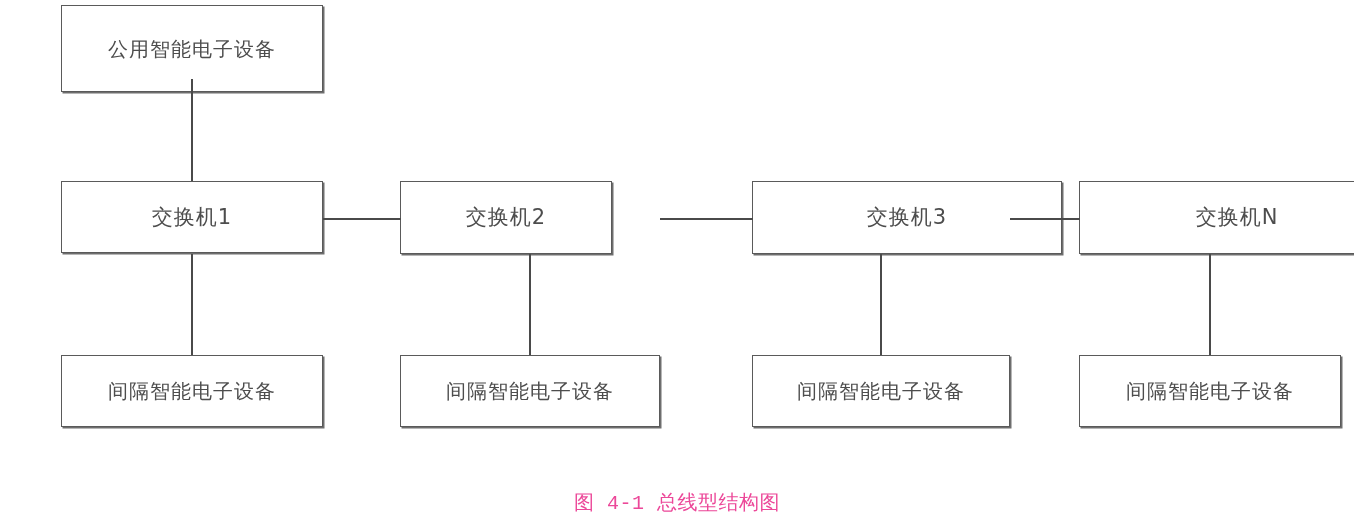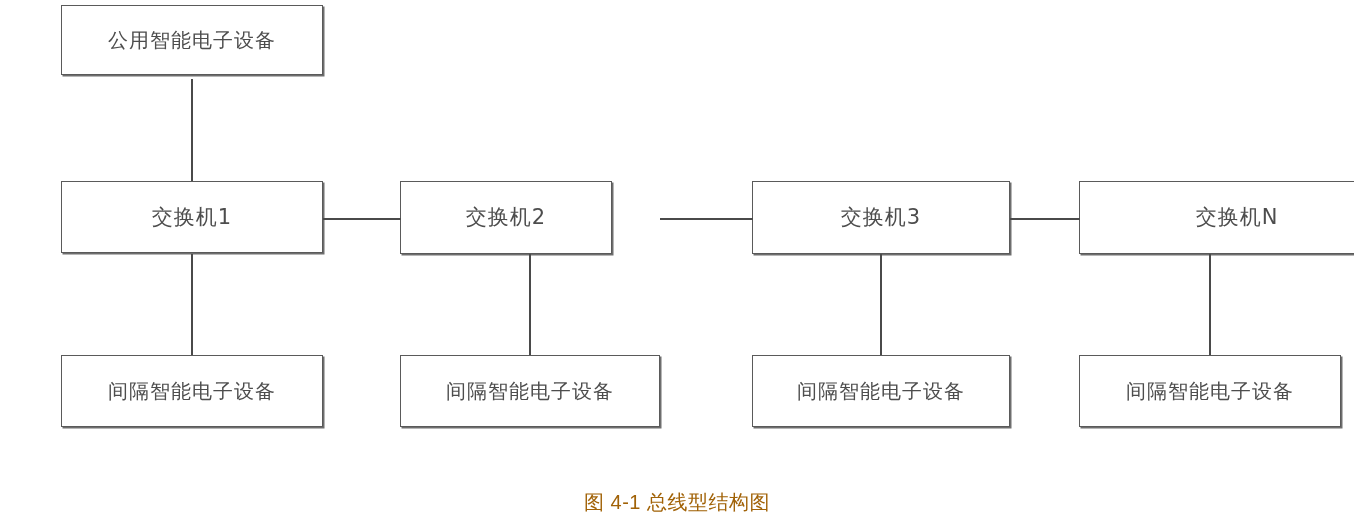--- a/index.html
+++ b/index.html
@@ -49,46 +49,46 @@
     width: 2px;
   }
   .link-h {
     height: 2px;
   }
   .caption {
     position: absolute;
     left: 0;
     width: 1354px;
     text-align: center;
-    font-family: Liberation Sans, sans-serif;
+    font-family: Liberation Mono, monospace;
     font-size: 20px;
-    color: #a16207;
+    color: #ec4899;
     letter-spacing: 0.5px;
   }
 </style>
 </head>
 <body>
 
 <div id="canvas">
 
-  <div class="node node-top" style="left:61px; top:5px; width:262px; height:70px;">
+  <div class="node node-top" style="left:61px; top:5px; width:262px; height:87px;">
     <span class="node-label">公用智能电子设备</span>
   </div>
 
   <div class="link link-v" style="left:191px; top:79px; height:103px;"></div>
 
   <div class="node node-switch" style="left:61px; top:181px; width:262px; height:72px;">
     <span class="node-label">交换机1</span>
   </div>
 
   <div class="node node-switch" style="left:400px; top:181px; width:212px; height:73px;">
     <span class="node-label">交换机2</span>
   </div>
 
-  <div class="node node-switch" style="left:752px; top:181px; width:258px; height:73px;">
+  <div class="node node-switch" style="left:752px; top:181px; width:310px; height:73px;">
     <span class="node-label">交换机3</span>
   </div>
 
   <div class="node node-switch" style="left:1079px; top:181px; width:316px; height:73px;">
     <span class="node-label">交换机N</span>
   </div>
 
   <div class="link link-h" style="left:323px; top:218px; width:78px;"></div>
   <div class="link link-h" style="left:660px; top:218px; width:93px;"></div>
   <div class="link link-h" style="left:1010px; top:218px; width:70px;"></div>

